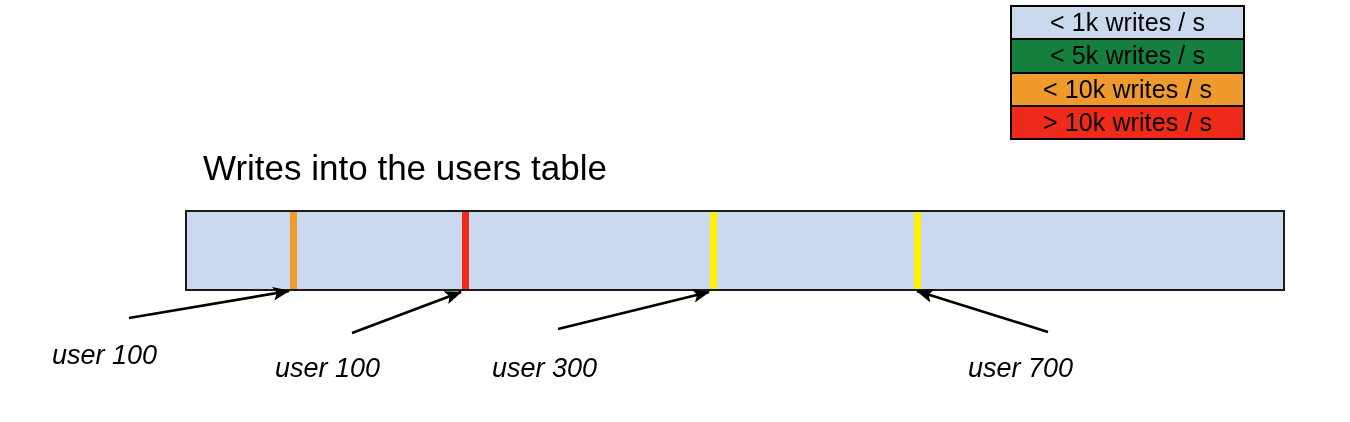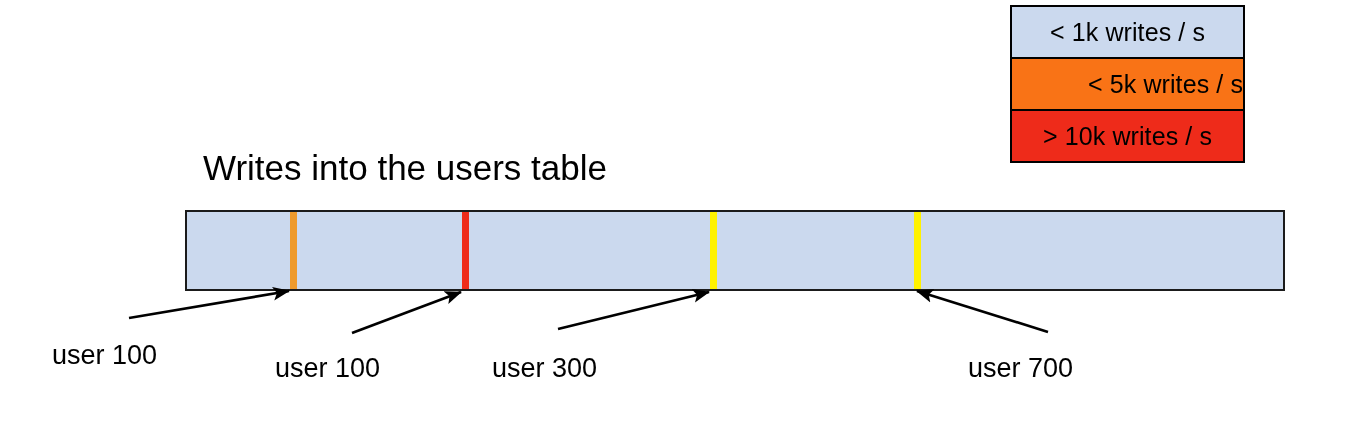--- a/index.html
+++ b/index.html
@@ -19,21 +19,21 @@
     background: #ffffff;
     overflow: hidden;
   }
 
   
   #legend {
     position: absolute;
     left: 1010px;
     top: 5px;
     width: 235px;
-    height: 158px;
+    height: 135px;
     display: flex;
     flex-direction: column;
     box-sizing: border-box;
   }
   .legend-row {
     flex: 1 1 0;
     box-sizing: border-box;
     border: 2px solid #000000;
     margin-top: -2px;
     display: flex;
@@ -87,33 +87,37 @@
     pointer-events: none;
   }
 
   
   .callout-label {
     position: absolute;
     font-size: 27px;
     line-height: 1;
     white-space: nowrap;
     color: #000000;
+    font-style: italic;
   }
 </style>
 </head>
 <body>
 
 <div id="canvas">
 
   <div id="legend">
       <div class="legend-row" style="background: rgb(203, 217, 238);">
         <span class="legend-label">&lt; 1k writes / s</span>
       </div>
-      <div class="legend-row" style="background: #f97316; justify-content: flex-end;">
+      <div class="legend-row" style="background: #15803d;">
         <span class="legend-label">&lt; 5k writes / s</span>
+      </div>
+      <div class="legend-row" style="background: rgb(238, 154, 44);">
+        <span class="legend-label">&lt; 10k writes / s</span>
       </div>
       <div class="legend-row" style="background: rgb(238, 43, 26); align-items: center;">
         <span class="legend-label">&gt; 10k writes / s</span>
       </div>
     </div>
 
   <div id="chart-title">Writes into the users table</div>
 
   <div id="users-bar">
       <div class="bar-stripe" style="left: 103px; background: rgb(238, 154, 44);"></div>

